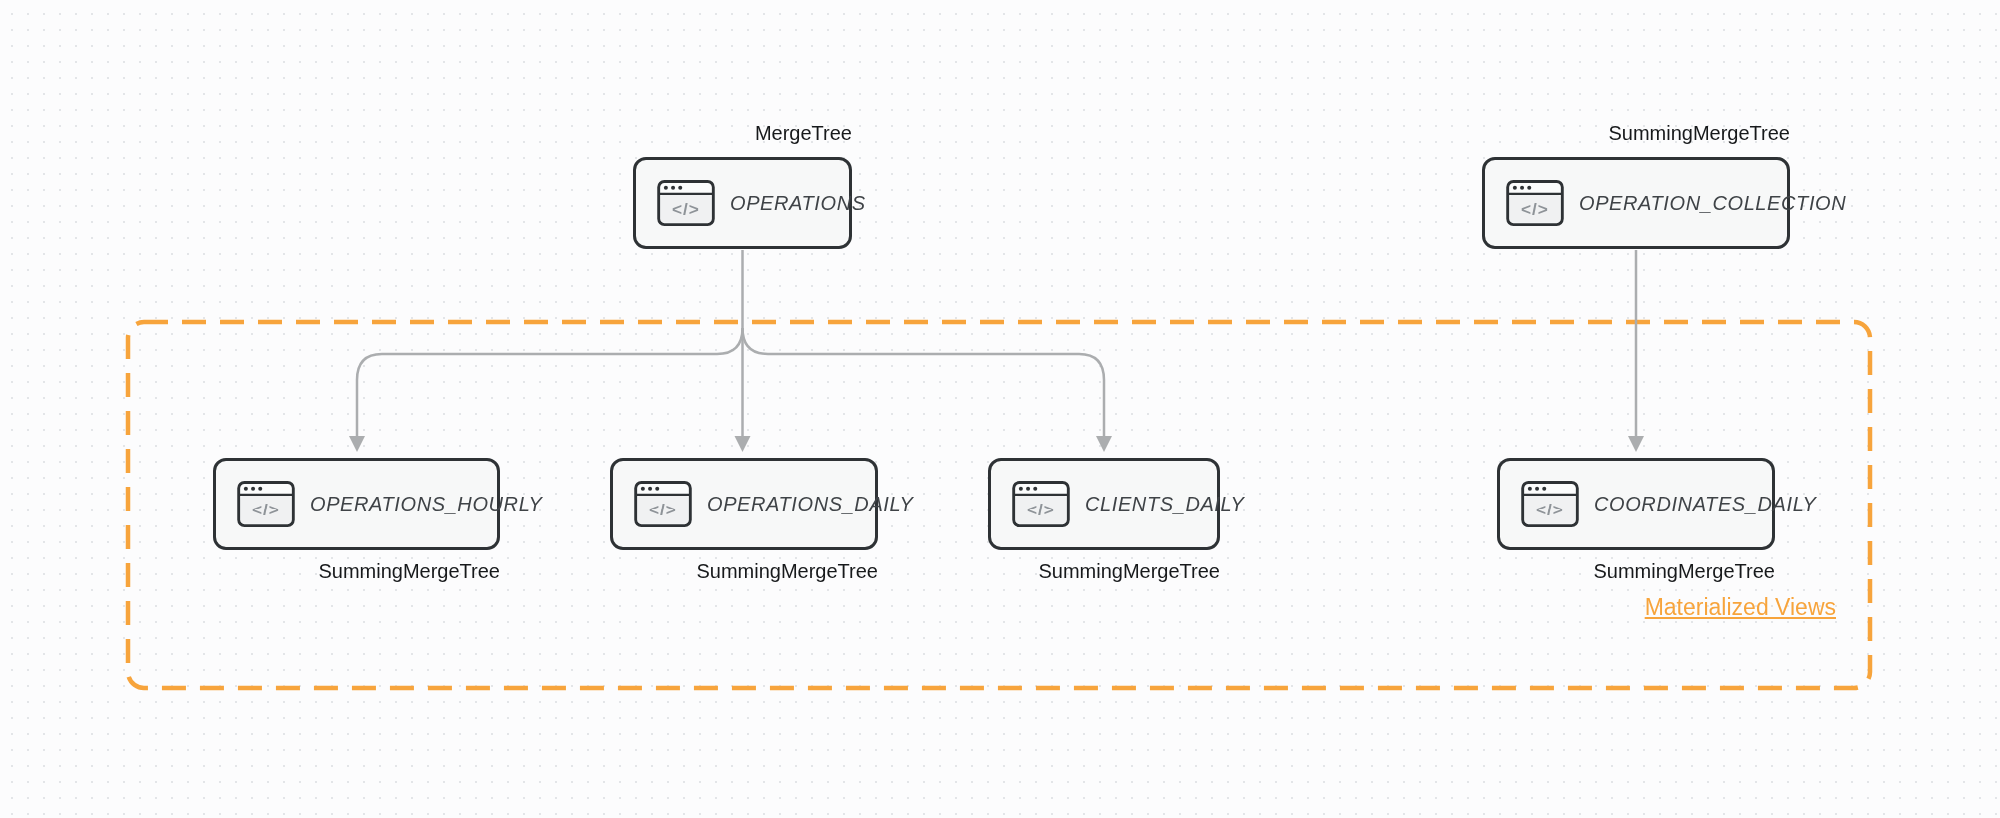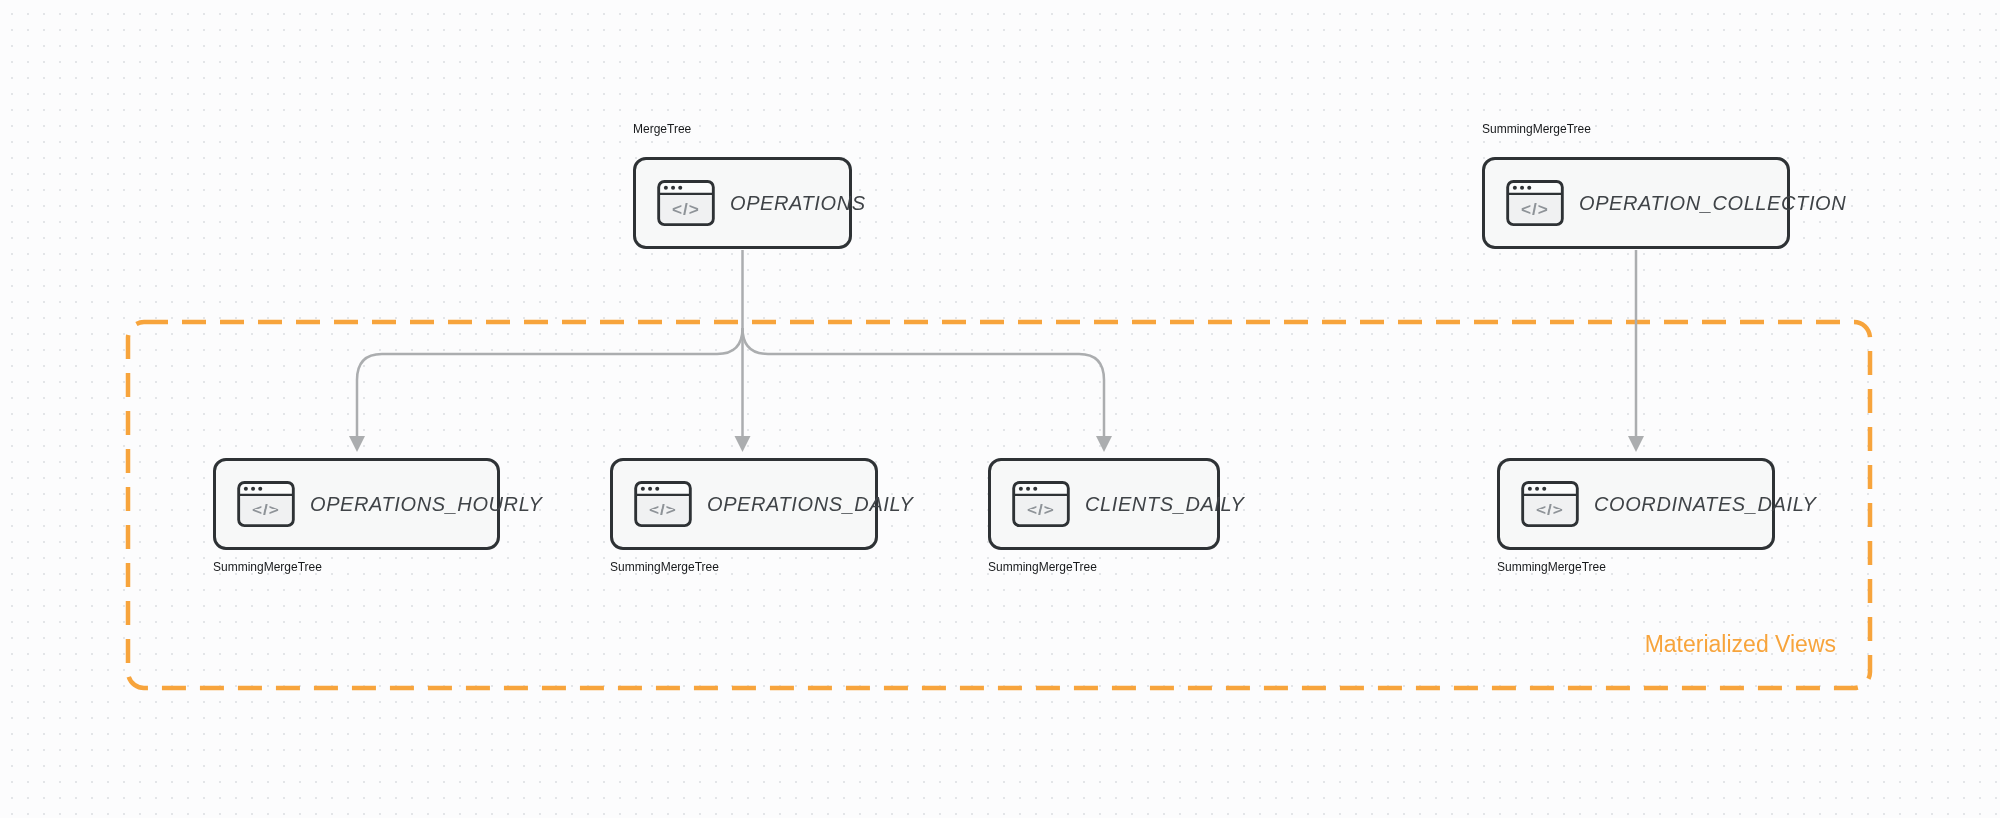--- a/index.html
+++ b/index.html
@@ -41,23 +41,23 @@
   .node-label {
     font-style: italic;
     font-size: 20px;
     font-weight: 500;
     letter-spacing: 0.6px;
     color: #3F4347;
     white-space: nowrap;
   }
   .engine-label {
     position: absolute;
-    font-size: 12px;
+    font-size: 20px;
     color: #17191B;
-    text-align: left;
+    text-align: right;
     white-space: nowrap;
   }
   .group-label {
     position: absolute;
     font-size: 23px;
     font-weight: 500;
     color: #F7A43C;
     text-align: right;
     white-space: nowrap;
   }
@@ -183,15 +183,15 @@
       </svg>
     </span>
     <span class="node-label">COORDINATES_DAILY</span>
   </div>
 
   <div class="engine-label" style="left:213px; top:560px; width:287px;">SummingMergeTree</div>
   <div class="engine-label" style="left:610px; top:560px; width:268px;">SummingMergeTree</div>
   <div class="engine-label" style="left:988px; top:560px; width:232px;">SummingMergeTree</div>
   <div class="engine-label" style="left:1497px; top:560px; width:278px;">SummingMergeTree</div>
 
-  <div class="group-label" style="left:1430px; top:631px; width:406px;">Materialized Views</div>
+  <div class="group-label" style="left:1430px; top:594px; width:406px;text-decoration:underline;">Materialized Views</div>
 
 </div>
 
 </body></html>

